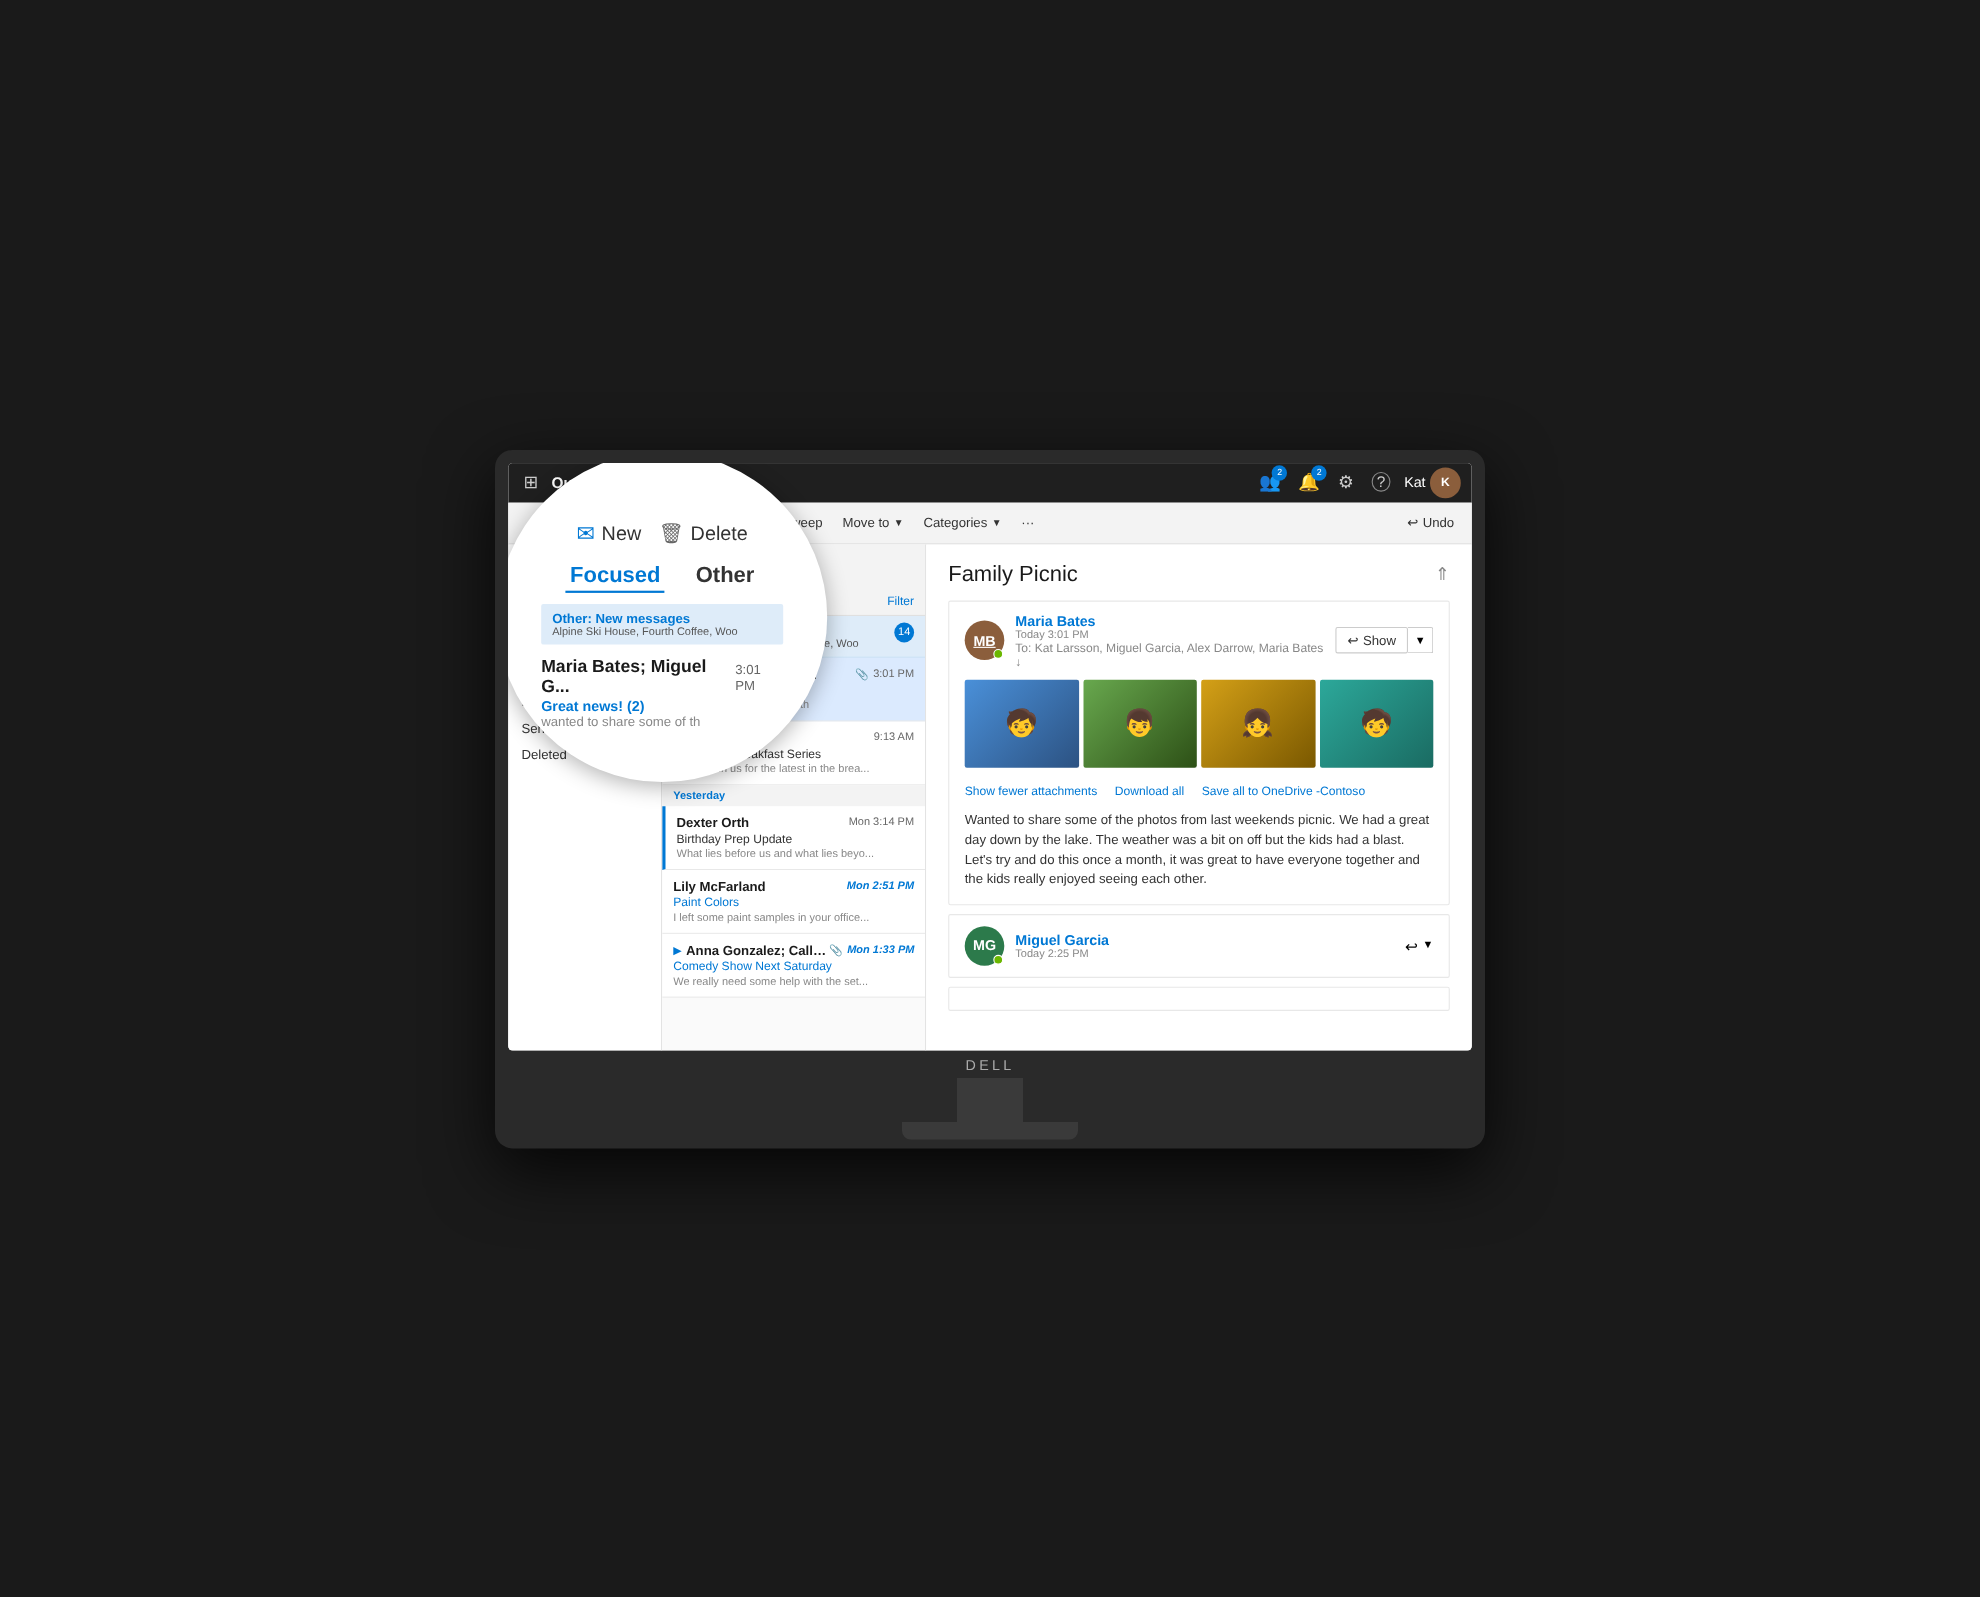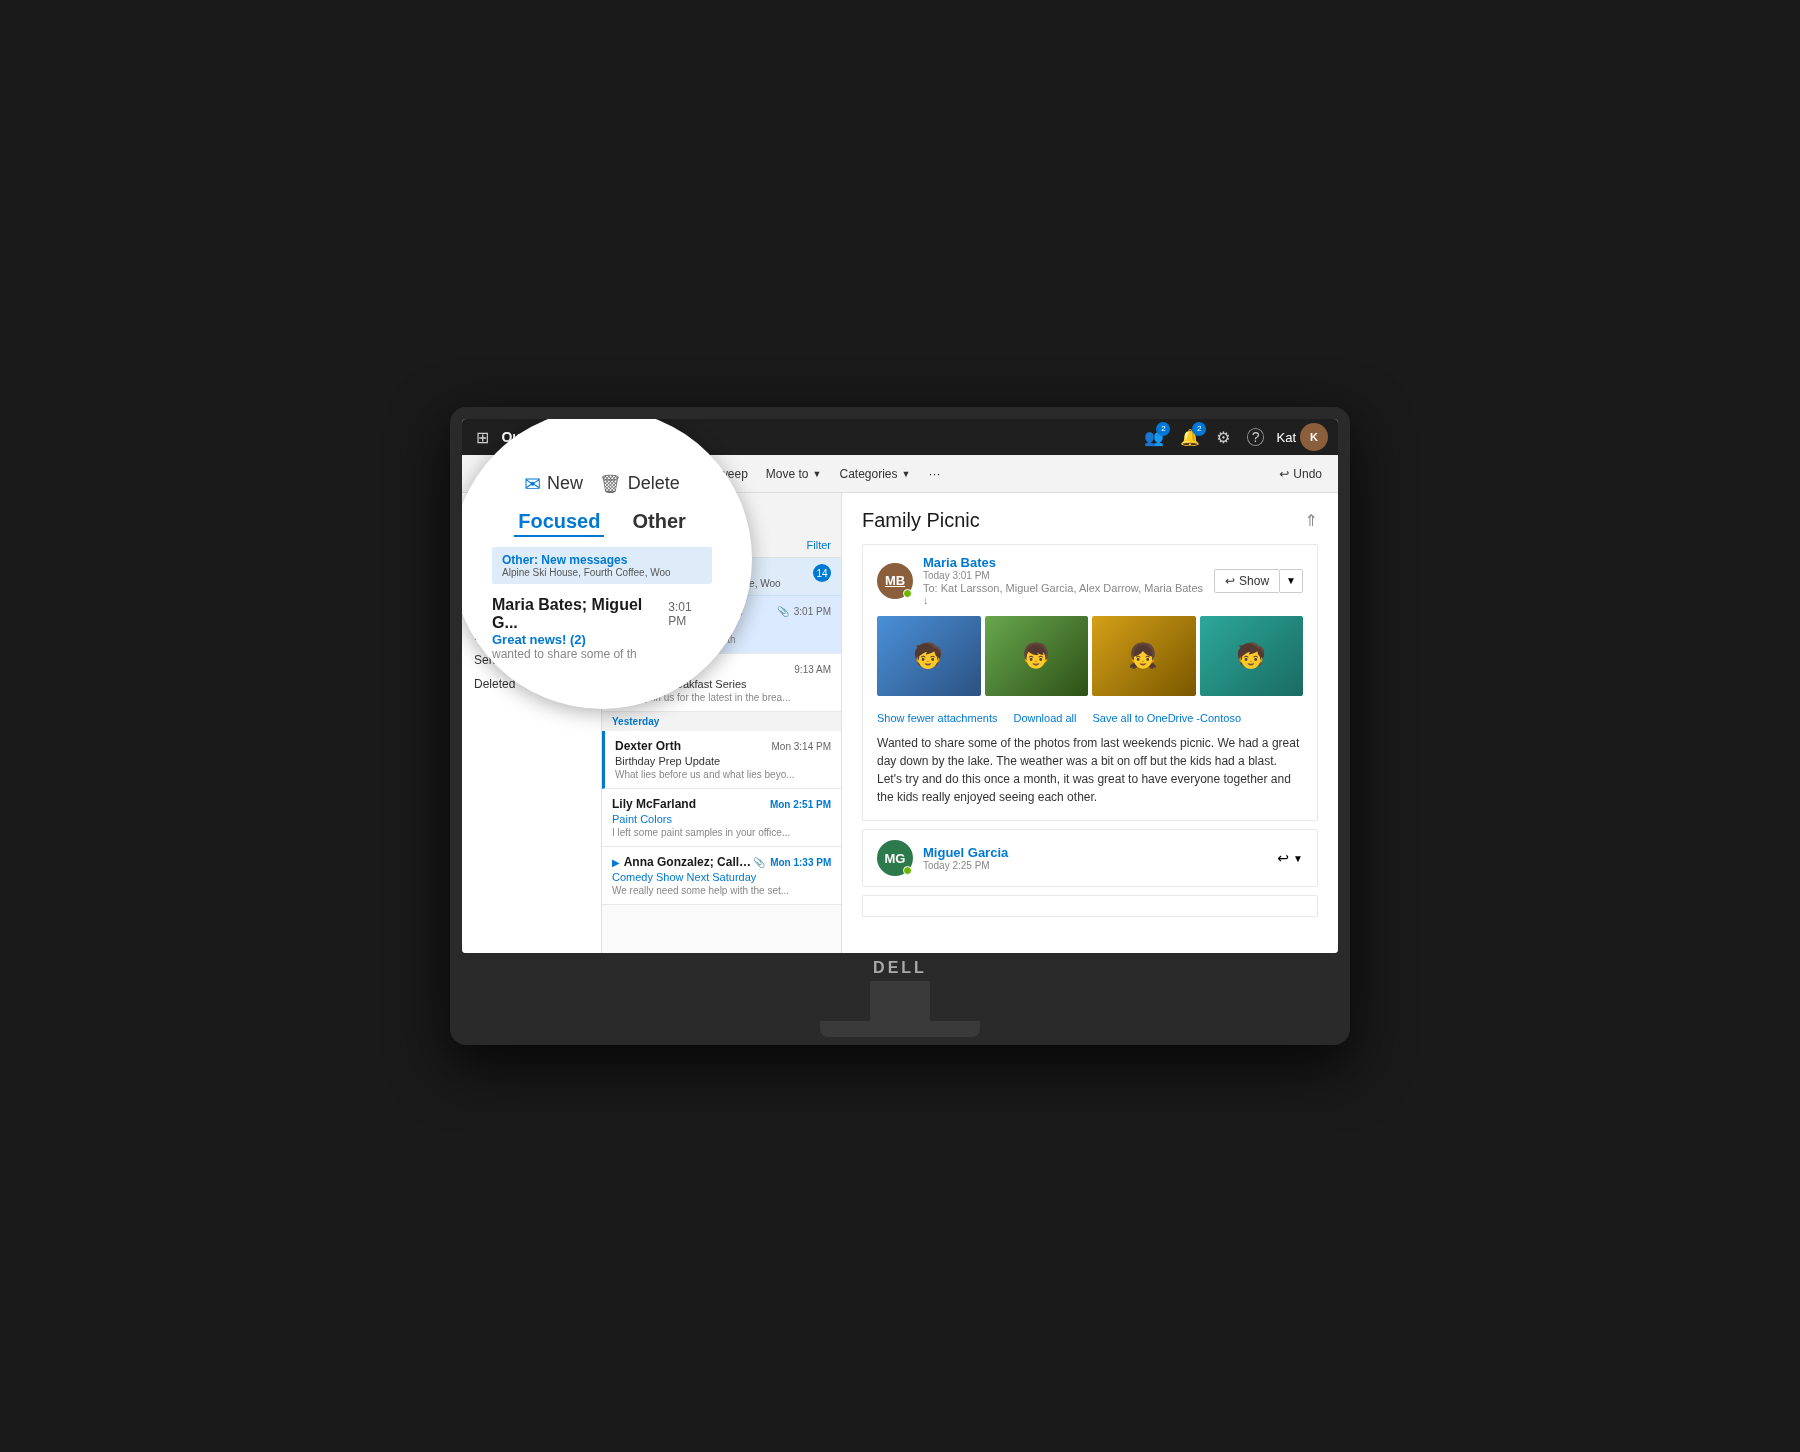--- a/index.html
+++ b/index.html
@@ -38,22 +38,22 @@
     }
     .stand-base {
       width: 160px;
       height: 16px;
       background: #3a3a3a;
       border-radius: 0 0 8px 8px;
       margin-bottom: 8px;
     }
     .dell-logo {
       color: #aaa;
-      font-size: 16px;
-      font-weight: bold;
+      font-size: 13px;
+      font-weight: normal;
       letter-spacing: 3px;
       margin-top: 6px;
       margin-bottom: 4px;
     }
 
     
     .top-bar {
       background: #1f1f1f;
       display: flex;
       align-items: center;
@@ -278,21 +278,21 @@
       white-space: nowrap;
       overflow: hidden;
       text-overflow: ellipsis;
       max-width: 130px;
     }
     .email-time {
       font-size: 10px;
       color: #666;
       white-space: nowrap;
     }
-    .email-time.unread { color: #0078d4; font-weight: 600; }
+    .email-time.unread { color: #0078d4; font-weight: 600; font-style: italic; }
     .email-subject {
       font-size: 11px;
       color: #0078d4;
       white-space: nowrap;
       overflow: hidden;
       text-overflow: ellipsis;
       margin-bottom: 2px;
     }
     .email-subject.normal { color: #333; }
     .email-preview {

